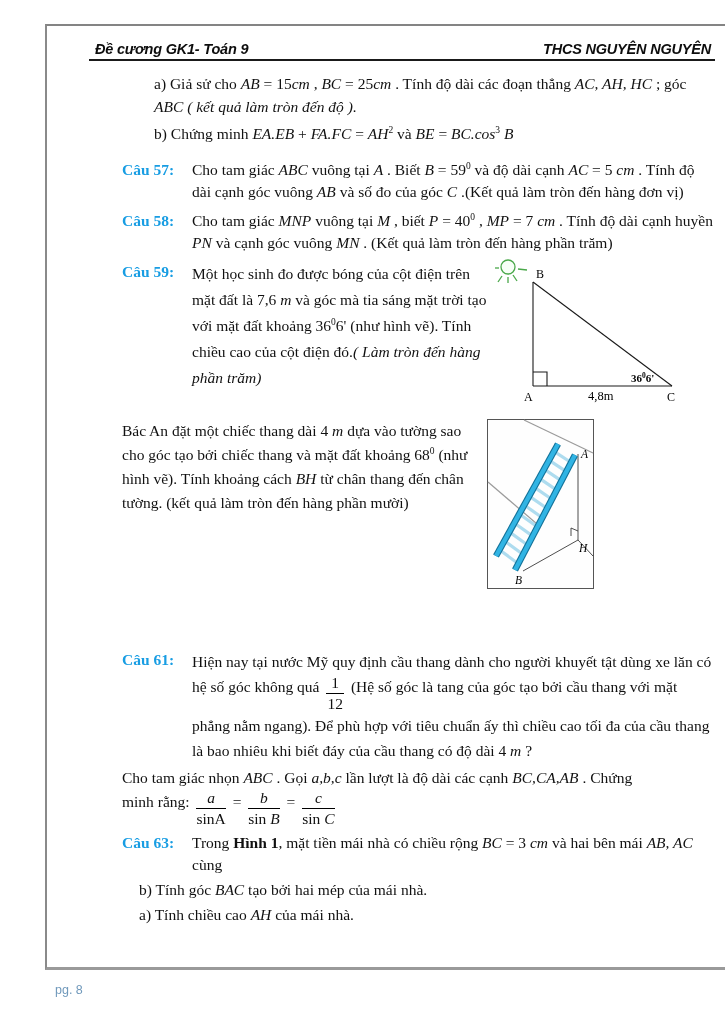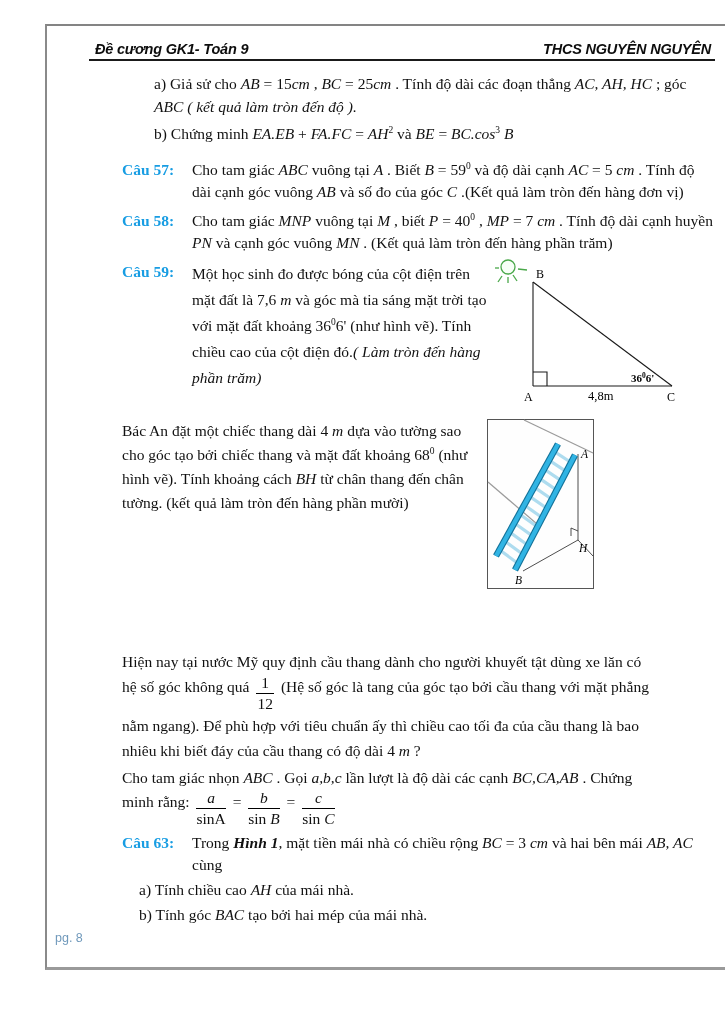--- a/index.html
+++ b/index.html
@@ -23,26 +23,26 @@
   .q59 .q-text{line-height:26px;}
   .q60 .q-text{line-height:24px;}
   .q61 .q-text{line-height:25px;}
   .fig59{float:right;width:220px;height:150px;margin-top:-3px;}
   .fig60{float:right;width:167px;height:172px;}
   .sub{margin:2px 0 0 50px;line-height:23px;}
   .cont{margin:2px 0 0 75px;line-height:23px;}
   .sg-n{}
   .sg-m{font-style:italic;}
   .sg-it{font-style:italic;}
-  .sg-bi{font-style:italic;font-weight:bold;}
+  .sg-bi{font-weight:bold;}
   .sg-s{font-size:9.5px;vertical-align:6px;line-height:0;}
   .frac{display:inline-block;vertical-align:-1.05em;text-align:center;line-height:1.2;margin:0 3px;}
   .fr-num{display:block;border-bottom:1.3px solid #000;padding:0 5px 0.5px 5px;}
   .fr-den{display:block;padding-top:0.5px;}
-  .footer{position:absolute;left:55px;top:931px;color:var(--pg-blue,#7099bb);
+  .footer{position:absolute;left:55px;top:983px;color:var(--pg-blue,#7099bb);
           font-family:"Liberation Sans",sans-serif;font-size:12.5px;}
   svg text{font-family:"Liberation Serif",serif;}
 </style>
 </head>
 <body>
 
 <div class="page">
   <div class="frame"></div>
 
   <div class="inner">
@@ -134,31 +134,32 @@
               <text x="94" y="39" font-size="11.5" font-style="italic">A</text>
               <text x="92" y="133" font-size="11.5" font-style="italic">H</text>
               <text x="28" y="165" font-size="11.5" font-style="italic">B</text>
             </svg>
           </div>
           <span><span class="sg-n">Bác An đặt một chiếc thang dài 4 </span><span class="sg-m">m</span><span class="sg-n"> dựa vào tường sao cho góc tạo bởi chiếc thang và mặt đất khoảng 68</span><span class="sg-s">0</span><span class="sg-n"> (như hình vẽ). Tính khoảng cách </span><span class="sg-m">BH</span><span class="sg-n"> từ chân thang đến chân tường. (kết quả làm tròn đến hàng phần mười)</span></span>
         </div>
       </div>
 
       <div class="q q61 m61">
+        <span class="q-label">Câu 61:</span>
         <div class="q-text"><span class="sg-n">Hiện nay tại nước Mỹ quy định cầu thang dành cho người khuyết tật dùng xe lăn có hệ số góc không quá </span><span class="frac"><span class="fr-num">1</span><span class="fr-den">12</span></span><span class="sg-n"> (Hệ số góc là tang của góc tạo bởi cầu thang với mặt phẳng nằm ngang). Để phù hợp với tiêu chuẩn ấy thì chiều cao tối đa của cầu thang là bao nhiêu khi biết đáy của cầu thang có độ dài 4 </span><span class="sg-m">m</span><span class="sg-n"> ?</span></div>
       </div>
 
       <div class="q m62">
         <div class="q-text"><span class="sg-n">Cho tam giác nhọn </span><span class="sg-m">ABC</span><span class="sg-n"> . Gọi </span><span class="sg-m">a,b,c</span><span class="sg-n"> lần lượt là độ dài các cạnh </span><span class="sg-m">BC,CA,AB</span><span class="sg-n"> . Chứng minh rằng: </span><span class="frac"><span class="fr-num sg-m">a</span><span class="fr-den">sinA</span></span><span class="sg-n"> = </span><span class="frac"><span class="fr-num sg-m">b</span><span class="fr-den">sin <span class="sg-m">B</span></span></span><span class="sg-n"> = </span><span class="frac"><span class="fr-num sg-m">c</span><span class="fr-den">sin <span class="sg-m">C</span></span></span></div>
       </div>
 
       <div class="q m63">
         <span class="q-label">Câu 63:</span>
         <div class="q-text"><span class="sg-n">Trong </span><span class="sg-bi">Hình 1</span><span class="sg-n">, mặt tiền mái nhà có chiều rộng </span><span class="sg-m">BC</span><span class="sg-n"> = 3 </span><span class="sg-m">cm</span><span class="sg-n"> và hai bên mái </span><span class="sg-m">AB, AC</span><span class="sg-n"> cùng</span></div>
       </div>
+      <p class="sub"><span class="sg-n">b) Tính góc </span><span class="sg-m">BAC</span><span class="sg-n"> tạo bởi hai mép của mái nhà.</span></p>
       <p class="sub"><span class="sg-n">a) Tính chiều cao </span><span class="sg-m">AH</span><span class="sg-n"> của mái nhà.</span></p>
-      <p class="sub"><span class="sg-n">b) Tính góc </span><span class="sg-m">BAC</span><span class="sg-n"> tạo bởi hai mép của mái nhà.</span></p>
 
     </div>
   </div>
 
   <div class="footer">pg. 8</div>
 </div>
 
 </body></html>

